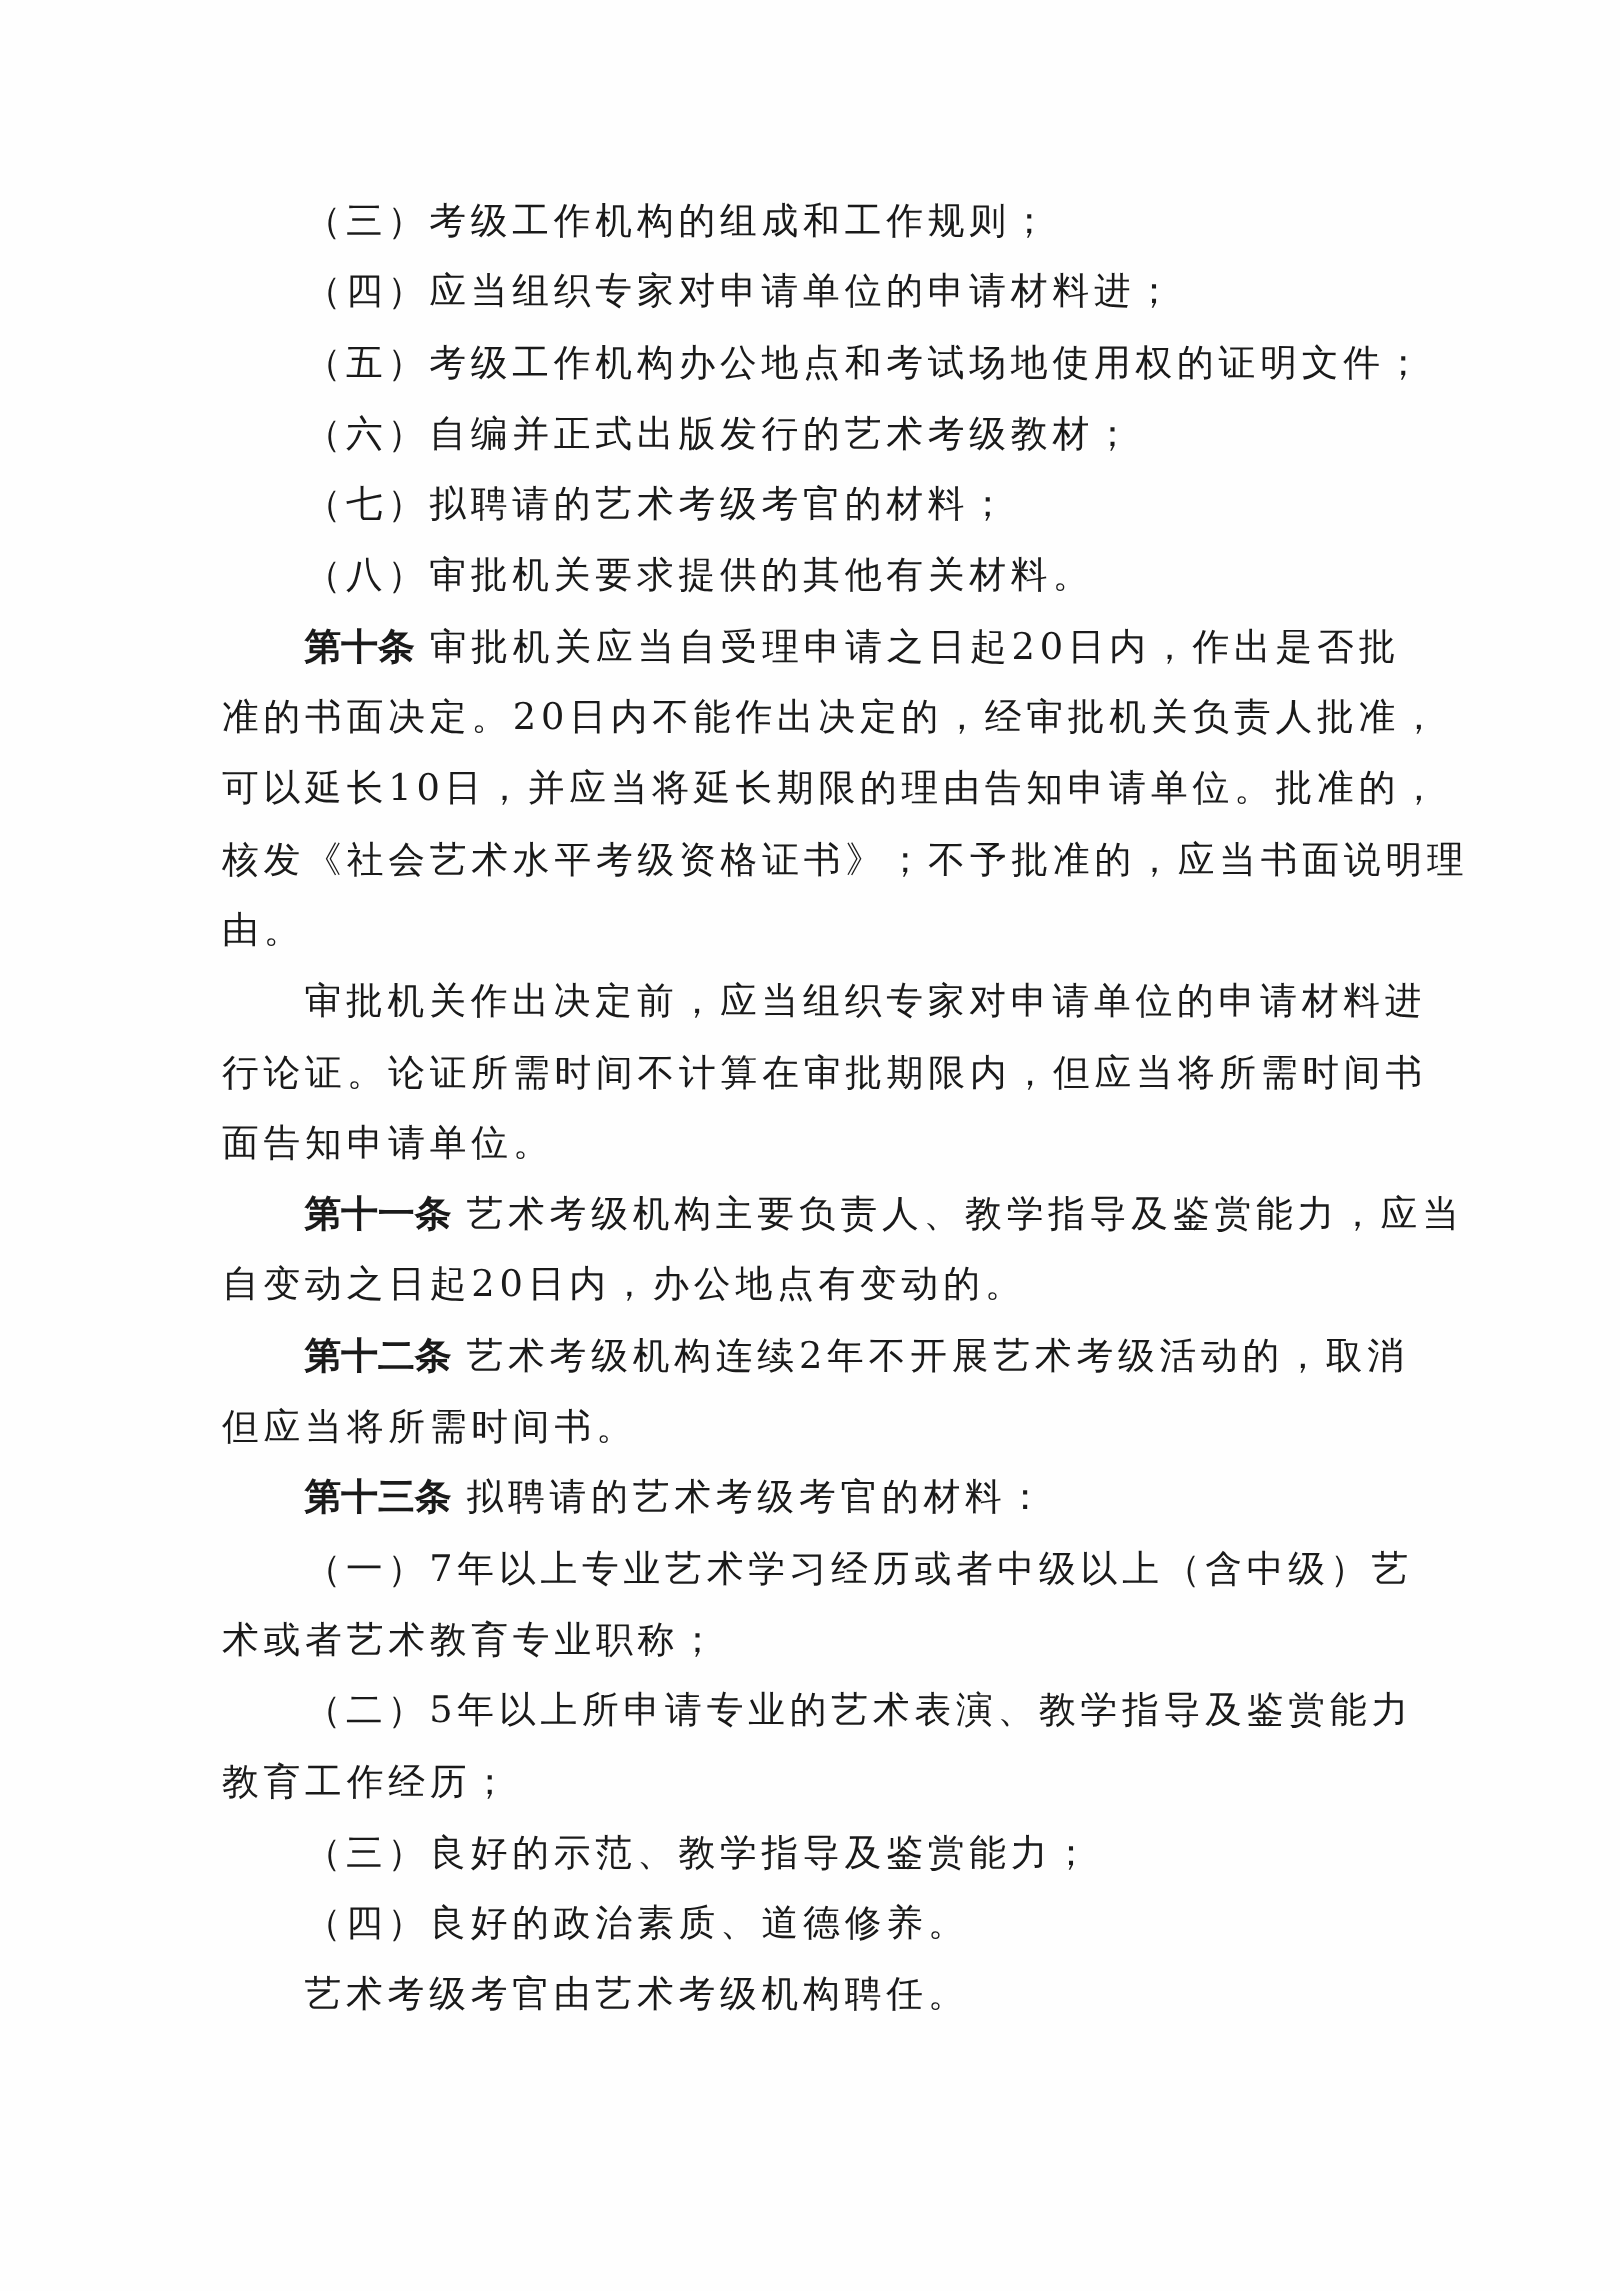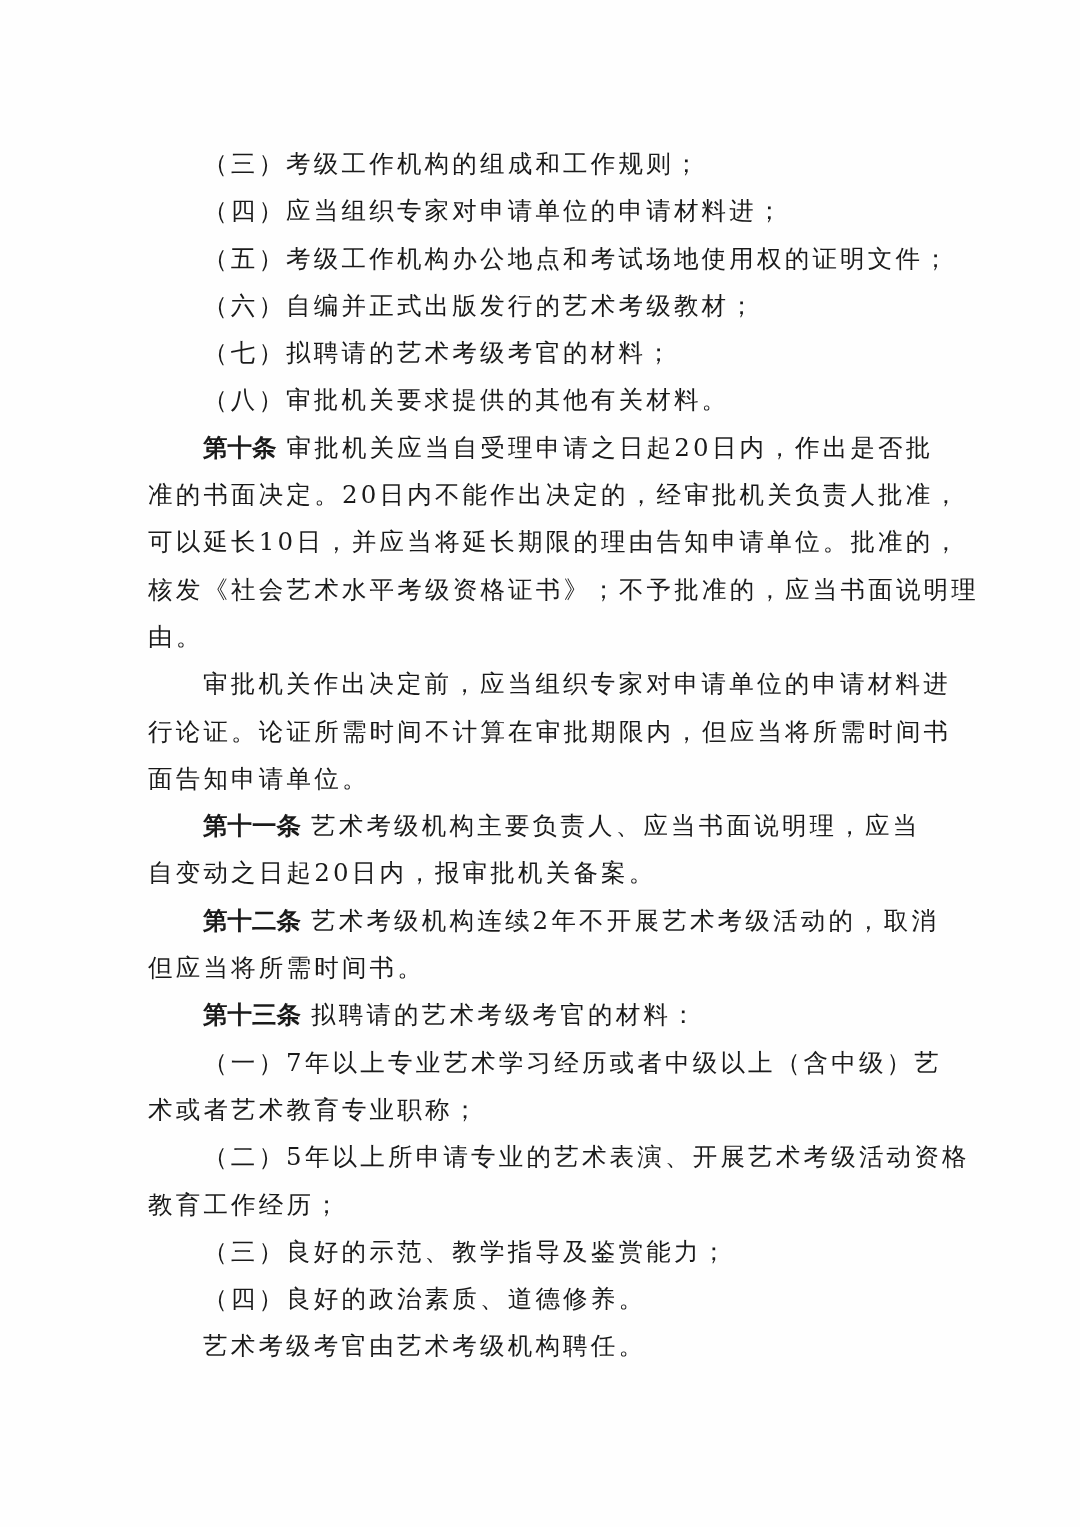--- a/index.html
+++ b/index.html
@@ -1,18 +1,18 @@
 <!DOCTYPE html>
 <html><head>
 <meta charset="utf-8">
 <style>
   html, body { margin: 0; padding: 0; background: #fefefe; }
   body { width: 1080px; height: 1527px; position: relative; overflow: hidden; }
   .page {
-    position: absolute; left: 148px; top: 140px; width: 790px;
+    position: absolute; left: 148px; top: 123px; width: 790px;
     font-family: "DejaVu Serif", "Liberation Serif", serif;
     font-size: 24.5px; color: #1a1a1a;
     letter-spacing: 3.2px;
   }
   .line { height: 47.3px; line-height: 47.3px; white-space: nowrap; }
   .item { padding-left: 55px; }
   .art { font-family: "DejaVu Sans", "Liberation Sans", sans-serif; font-weight: bold; letter-spacing: 0; margin-right: 10px; }
 </style>
 </head>
 <body>
@@ -30,32 +30,32 @@
     <div class="line">准的书面决定。20日内不能作出决定的，经审批机关负责人批准，</div>
     <div class="line">可以延长10日，并应当将延长期限的理由告知申请单位。批准的，</div>
     <div class="line">核发《社会艺术水平考级资格证书》；不予批准的，应当书面说明理</div>
     <div class="line">由。</div>
     <div class="line item">审批机关作出决定前，应当组织专家对申请单位的申请材料进</div>
     <div class="line">行论证。论证所需时间不计算在审批期限内，但应当将所需时间书</div>
     <div class="line">面告知申请单位。</div>
   </div>
 
   <div>
-    <div class="line item"><span class="art">第十一条</span><span>艺术考级机构主要负责人、应当书面说明理，应当</span></div>
-    <div class="line">自变动之日起20日内，报审批机关备案。</div>
+    <div class="line item"><span class="art">第十一条</span><span>艺术考级机构主要负责人、教学指导及鉴赏能力，应当</span></div>
+    <div class="line">自变动之日起20日内，办公地点有变动的。</div>
   </div>
 
   <div>
     <div class="line item"><span class="art">第十二条</span><span>艺术考级机构连续2年不开展艺术考级活动的，取消</span></div>
     <div class="line">但应当将所需时间书。</div>
   </div>
 
   <div>
     <div class="line item"><span class="art">第十三条</span><span>拟聘请的艺术考级考官的材料：</span></div>
     <div class="line item">（一）7年以上专业艺术学习经历或者中级以上（含中级）艺</div>
     <div class="line">术或者艺术教育专业职称；</div>
-    <div class="line item">（二）5年以上所申请专业的艺术表演、开展艺术考级活动资格</div>
+    <div class="line item">（二）5年以上所申请专业的艺术表演、教学指导及鉴赏能力</div>
     <div class="line">教育工作经历；</div>
     <div class="line item">（三）良好的示范、教学指导及鉴赏能力；</div>
     <div class="line item">（四）良好的政治素质、道德修养。</div>
     <div class="line item">艺术考级考官由艺术考级机构聘任。</div>
   </div>
 </div>
 
 </body></html>

